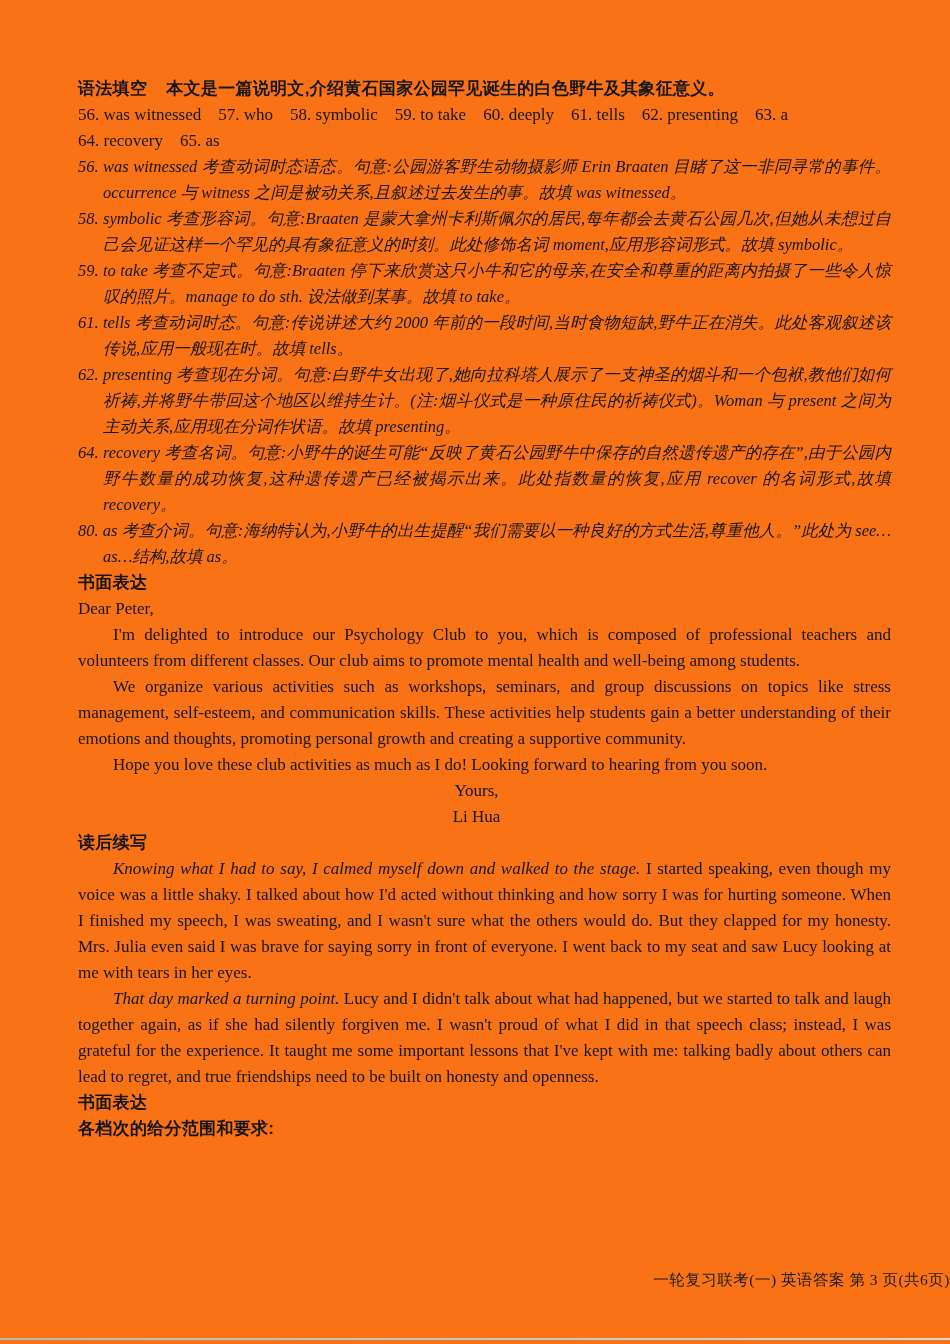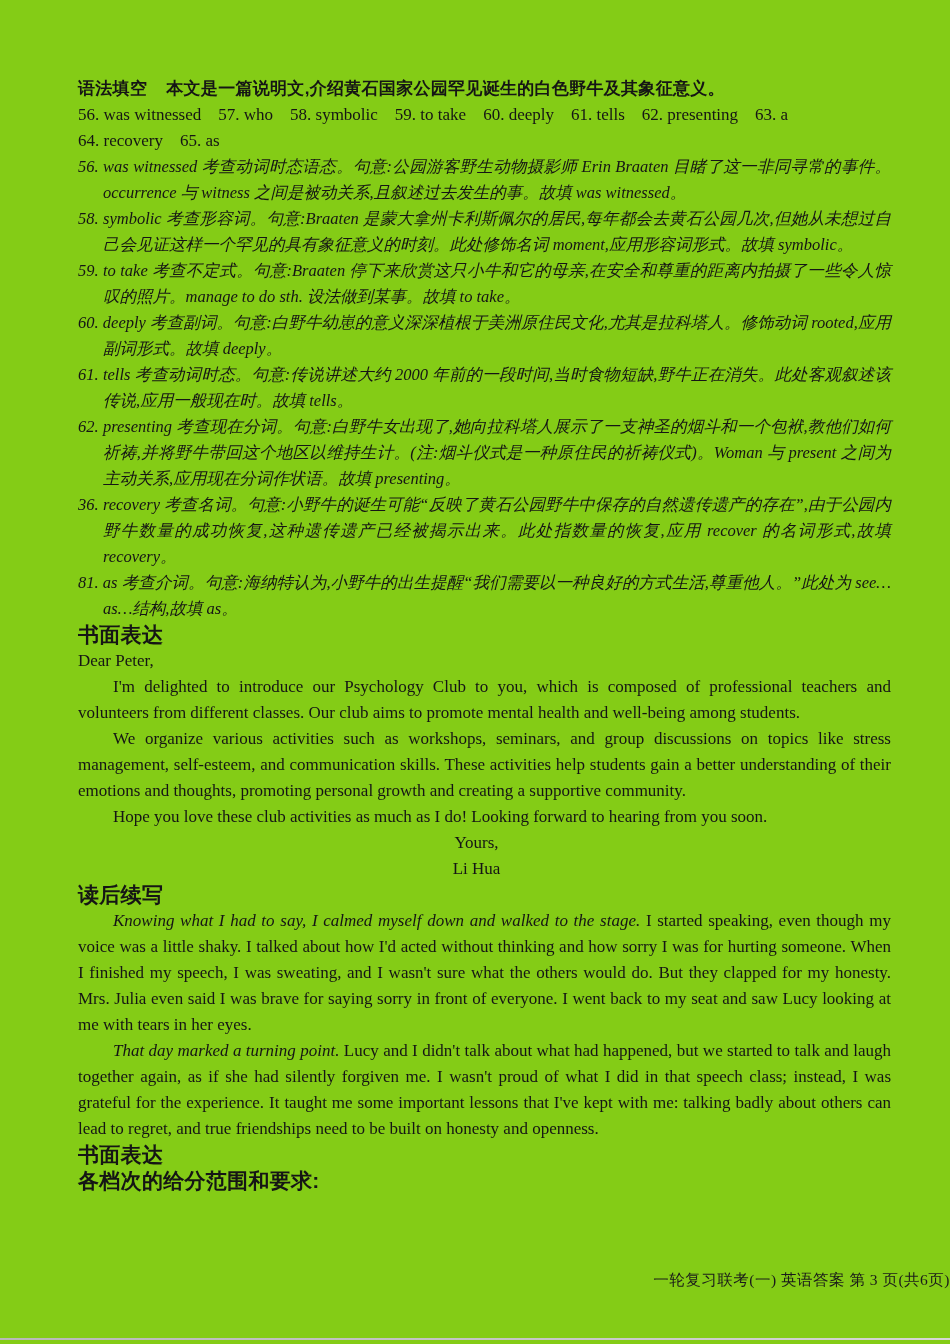--- a/index.html
+++ b/index.html
@@ -4,21 +4,21 @@
 <style>
   html, body { margin: 0; padding: 0; }
   body {
     width: 950px; height: 1344px;
     background: #f4f4f2;
     font-family: "Liberation Serif", "DejaVu Serif", serif;
   }
   .page {
     position: relative;
     width: 950px; height: 1344px;
-    background: #84cc16;
+    background: #f97316;
     color: #151515;
     overflow: hidden;
   }
   .content {
     position: absolute;
     top: 76px; left: 78px;
     width: 813px;
   }
   p { margin: 0; padding: 0; line-height: 26px; }
   .heading-line {
@@ -35,21 +35,21 @@
   .item {
     font-size: 16.5px;
     text-align: justify;
     padding-left: 25px;
     text-indent: -25px;
     font-style: italic;
   }
   .sec-head {
     font-family: "Liberation Sans", "DejaVu Sans", sans-serif;
     font-weight: 700;
-    font-size: 21px;
+    font-size: 17px;
     letter-spacing: 0.3px;
   }
   .eng {
     font-size: 17px;
     text-align: justify;
   }
   .eng.indent { text-indent: 35px; }
   .eng.closing { text-align: center; padding-right: 16px; text-indent: 0; }
   .lead-italic { font-style: italic; }
   .footer {
@@ -77,25 +77,24 @@
       <span>语法填空</span>
       <span class="intro">本文是一篇说明文,介绍黄石国家公园罕见诞生的白色野牛及其象征意义。</span>
     </p>
 
     <p class="answers">56. was witnessed    57. who    58. symbolic    59. to take    60. deeply    61. tells    62. presenting    63. a</p>
     <p class="answers">64. recovery    65. as</p>
 
     <p class="item">56. was witnessed 考查动词时态语态。句意:公园游客野生动物摄影师 Erin Braaten 目睹了这一非同寻常的事件。occurrence 与 witness 之间是被动关系,且叙述过去发生的事。故填 was witnessed。</p>
     <p class="item">58. symbolic 考查形容词。句意:Braaten 是蒙大拿州卡利斯佩尔的居民,每年都会去黄石公园几次,但她从未想过自己会见证这样一个罕见的具有象征意义的时刻。此处修饰名词 moment,应用形容词形式。故填 symbolic。</p>
     <p class="item">59. to take 考查不定式。句意:Braaten 停下来欣赏这只小牛和它的母亲,在安全和尊重的距离内拍摄了一些令人惊叹的照片。manage to do sth. 设法做到某事。故填 to take。</p>
-    <p class="item">60. deeply 考查副词。句意:白野牛幼崽的意义深深植根于美洲原住民文化,尤其是拉科塔人。修饰动词 rooted,应用副词形式。故填 deeply。</p>
     <p class="item">61. tells 考查动词时态。句意:传说讲述大约 2000 年前的一段时间,当时食物短缺,野牛正在消失。此处客观叙述该传说,应用一般现在时。故填 tells。</p>
     <p class="item">62. presenting 考查现在分词。句意:白野牛女出现了,她向拉科塔人展示了一支神圣的烟斗和一个包袱,教他们如何祈祷,并将野牛带回这个地区以维持生计。(注:烟斗仪式是一种原住民的祈祷仪式)。Woman 与 present 之间为主动关系,应用现在分词作状语。故填 presenting。</p>
-    <p class="item">36. recovery 考查名词。句意:小野牛的诞生可能“反映了黄石公园野牛中保存的自然遗传遗产的存在”,由于公园内野牛数量的成功恢复,这种遗传遗产已经被揭示出来。此处指数量的恢复,应用 recover 的名词形式,故填 recovery。</p>
-    <p class="item">81. as 考查介词。句意:海纳特认为,小野牛的出生提醒“我们需要以一种良好的方式生活,尊重他人。”此处为 see… as…结构,故填 as。</p>
+    <p class="item">64. recovery 考查名词。句意:小野牛的诞生可能“反映了黄石公园野牛中保存的自然遗传遗产的存在”,由于公园内野牛数量的成功恢复,这种遗传遗产已经被揭示出来。此处指数量的恢复,应用 recover 的名词形式,故填 recovery。</p>
+    <p class="item">80. as 考查介词。句意:海纳特认为,小野牛的出生提醒“我们需要以一种良好的方式生活,尊重他人。”此处为 see… as…结构,故填 as。</p>
 
     <p class="sec-head">书面表达</p>
     <p class="eng">Dear Peter,</p>
     <p class="eng indent">I'm delighted to introduce our Psychology Club to you, which is composed of professional teachers and volunteers from different classes. Our club aims to promote mental health and well-being among students.</p>
     <p class="eng indent">We organize various activities such as workshops, seminars, and group discussions on topics like stress management, self-esteem, and communication skills. These activities help students gain a better understanding of their emotions and thoughts, promoting personal growth and creating a supportive community.</p>
     <p class="eng indent">Hope you love these club activities as much as I do! Looking forward to hearing from you soon.</p>
     <p class="eng closing">Yours,</p>
     <p class="eng closing">Li Hua</p>
 
     <p class="sec-head">读后续写</p>

